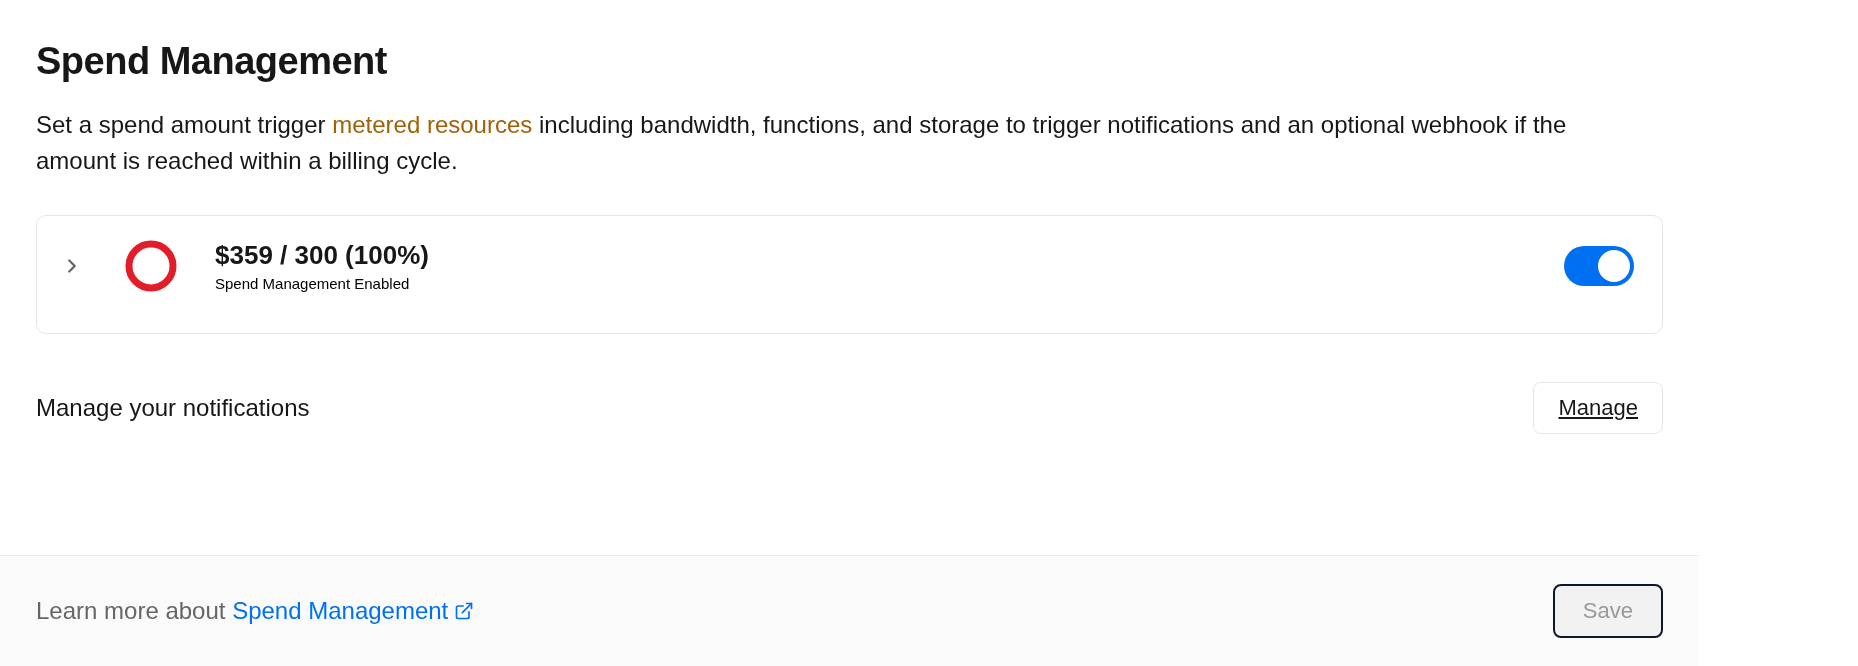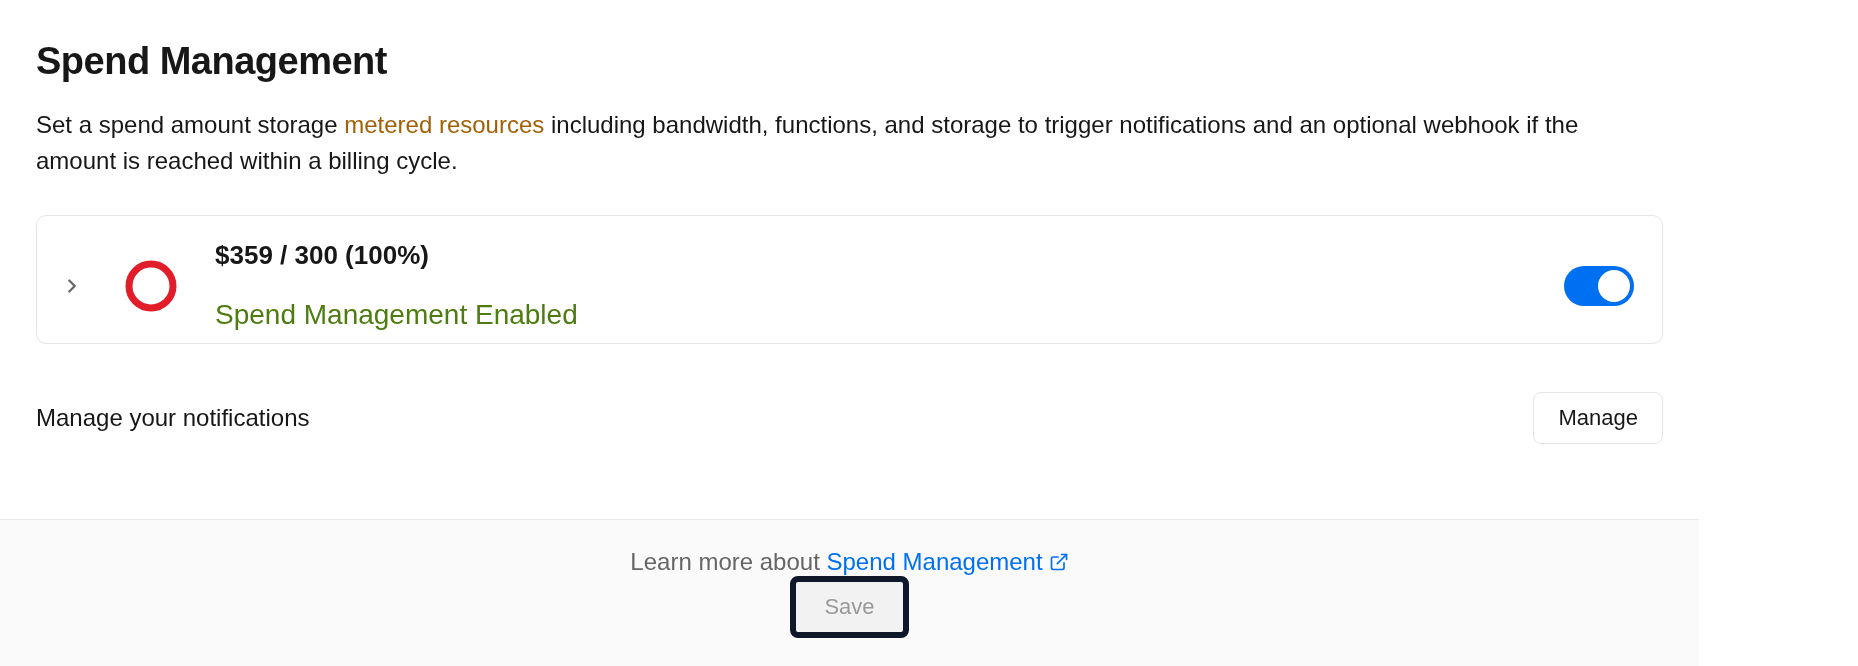--- a/index.html
+++ b/index.html
@@ -33,21 +33,21 @@
     margin: 0 0 36px 0;
     max-width: 1600px;
   }
   .desc a.inline-link {
     color: #a16207;
     text-decoration: none;
   }
   .card {
     border: 1px solid #e5e5e5;
     border-radius: 10px;
-    padding: 24px 28px 12px 20px;
+    padding: 24px 28px 41px 20px;
     display: flex;
     align-items: center;
     gap: 38px;
   }
   .chevron {
     display: inline-flex;
     align-items: center;
     justify-content: center;
     color: #666;
     cursor: pointer;
@@ -66,24 +66,23 @@
     display: flex;
     flex-direction: column;
     gap: 4px;
   }
   .amount {
     font-size: 26px;
     font-weight: 600;
     color: #171717;
   }
   .status-line {
-    font-size: 28px;
-    color: #4d7c0f;
+    font-size: 15px;
+    color: #000000;
     font-weight: 400;
-    margin-top: 24px;
   }
   .toggle {
     width: 70px;
     height: 40px;
     background: #0070f3;
     border-radius: 40px;
     position: relative;
     cursor: pointer;
     flex-shrink: 0;
   }
@@ -110,65 +109,65 @@
   }
   .btn {
     border: 1px solid #e5e5e5;
     background: #fff;
     border-radius: 8px;
     padding: 12px 24px;
     font-size: 22px;
     font-weight: 500;
     cursor: pointer;
     color: #171717;
+    text-decoration: underline;
   }
   .footer {
     border-top: 1px solid #eaeaea;
     background: #fafafa;
     padding: 28px 36px;
     display: flex;
     align-items: center;
     justify-content: space-between;
-    flex-direction: column;
   }
   .footer-text {
     font-size: 24px;
     color: #666;
   }
   .footer-text a {
     color: #0070f3;
     text-decoration: none;
     display: inline-flex;
     align-items: center;
     gap: 6px;
   }
   .ext-icon {
     display:inline-flex;
     align-items:center;
   }
   .save-btn {
-    border: 6px solid #0f172a;
+    border: 2px solid #0f172a;
     background: #f2f2f2;
     color: #999;
     border-radius: 8px;
     padding: 12px 28px;
     font-size: 22px;
     font-weight: 500;
     cursor: not-allowed;
   }
 </style>
 </head>
 <body>
 
 <div class="wrap">
   <div class="content">
     <h1 class="title">Spend Management</h1>
 
     <p class="desc">
-      <span>Set a spend amount storage </span><a href="#" class="inline-link">metered resources</a><span> including bandwidth, functions, and storage to trigger notifications and an optional webhook if the amount is reached within a billing cycle.</span>
+      <span>Set a spend amount trigger </span><a href="#" class="inline-link">metered resources</a><span> including bandwidth, functions, and storage to trigger notifications and an optional webhook if the amount is reached within a billing cycle.</span>
     </p>
 
     <div class="card">
       <span class="chevron">
         <svg width="22" height="22" viewBox="0 0 24 24" fill="none" stroke="currentColor" stroke-width="2.5" stroke-linecap="round" stroke-linejoin="round">
             <polyline points="9 18 15 12 9 6"></polyline>
           </svg>
       </span>
       <span class="status-ring">
         <svg width="52" height="52" viewBox="0 0 52 52">

